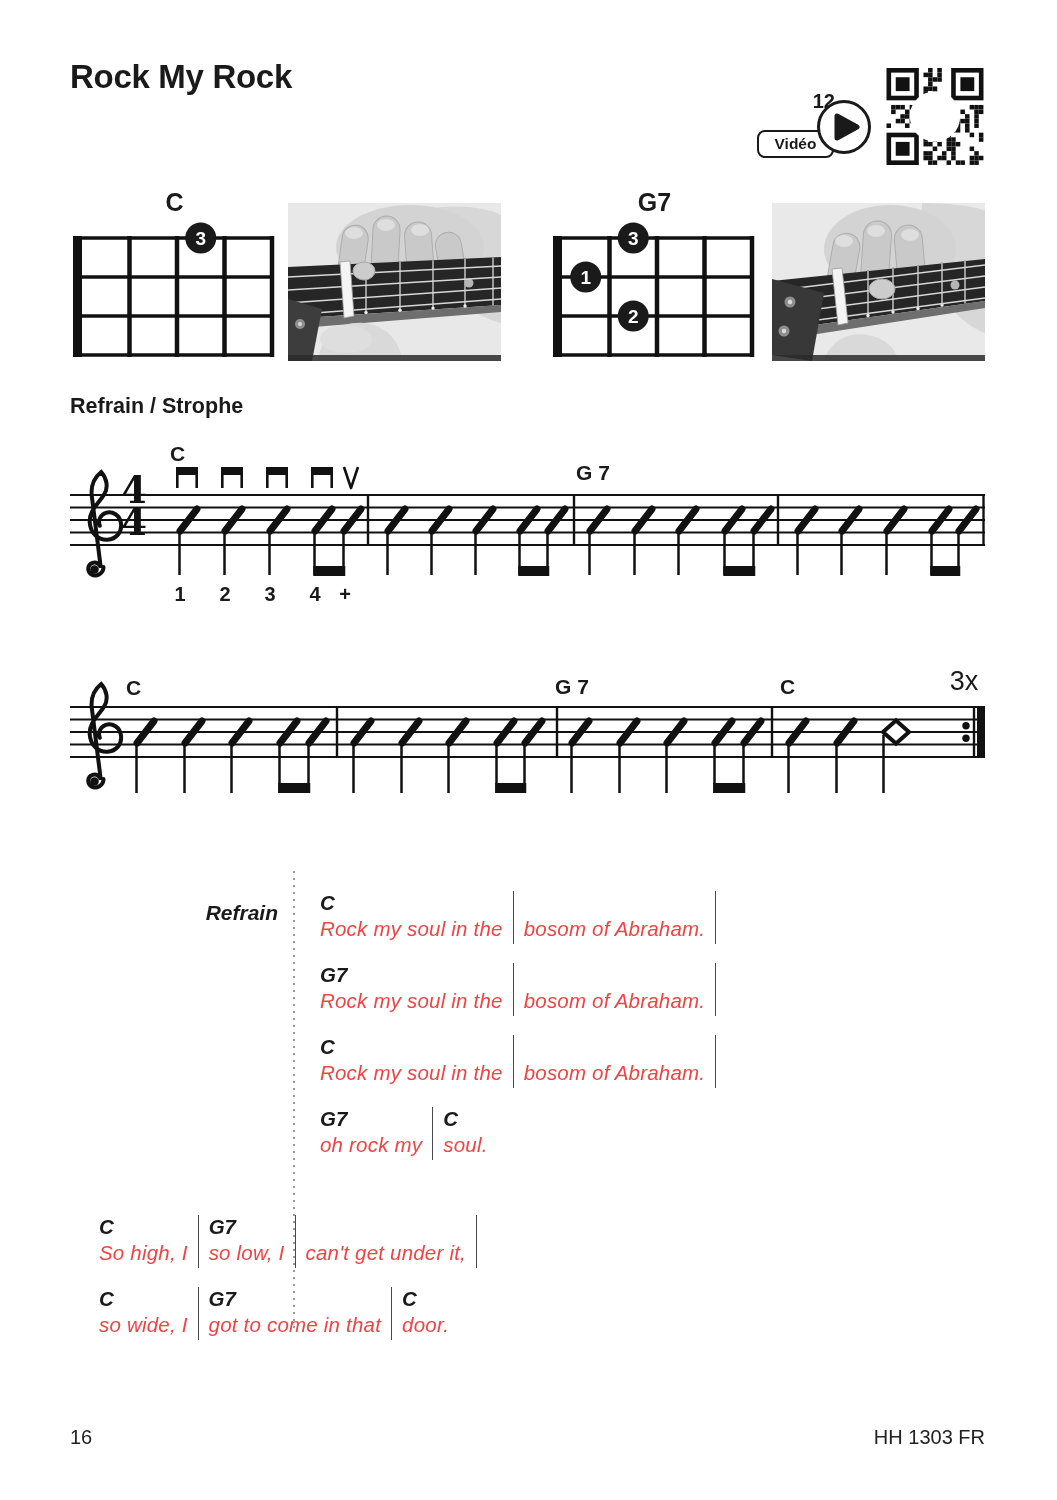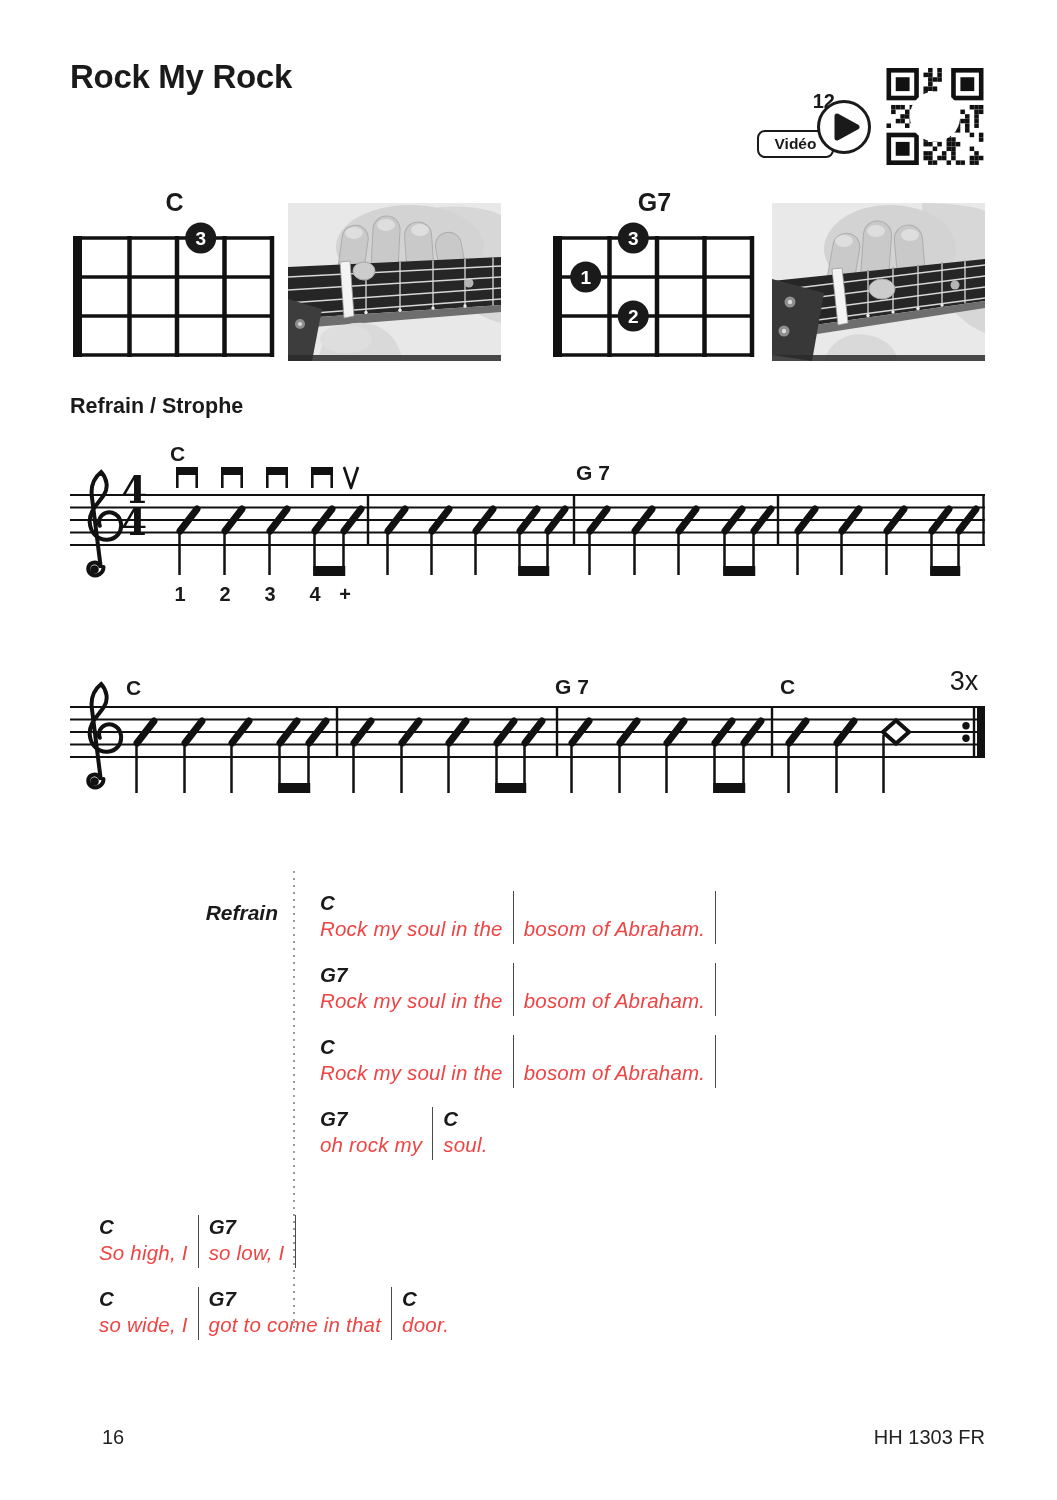--- a/index.html
+++ b/index.html
@@ -35,21 +35,21 @@
   .lyr-section{display:flex;align-items:flex-start;margin-bottom:36px;font-style:italic;}
   .lyr-label{width:221px;flex:0 0 221px;text-align:right;padding-right:15px;box-sizing:border-box;
              padding-top:10px;font-size:21px;font-weight:700;}
   .lyr-lines{padding-left:27px;}
   .lyr-line{display:flex;align-items:stretch;margin-bottom:19px;}
   .seg{display:flex;flex-direction:column;padding-right:10px;margin-right:10px;padding-bottom:2px;}
   .seg.bar{border-right:1.5px solid #4a4a4a;}
   .seg-chord{height:24px;line-height:24px;font-size:20.5px;font-weight:700;white-space:pre;}
   .seg-text{height:27px;line-height:27px;font-size:20.5px;color:#ef4444;white-space:pre;letter-spacing:0.2px;}
   
-  .footer{top:1426px;font-size:20px;color:#222;margin-left:32px;}
+  .footer{top:1426px;font-size:20px;color:#222;}
 </style>
 </head>
 <body>
 
 <div class="page">
 
   <div class="abs title">Rock My Rock</div>
 
   <div class="abs video-number">12</div>
   <div class="abs video-pill">
@@ -506,20 +506,24 @@
         <div class="lyr-lines">
           <div class="lyr-line">
             <div class="seg bar">
               <span class="seg-chord">C</span>
               <span class="seg-text">So high, I</span>
             </div>
             <div class="seg bar">
               <span class="seg-chord">G7</span>
               <span class="seg-text">so low, I</span>
             </div>
+            <div class="seg bar">
+              <span class="seg-chord"></span>
+              <span class="seg-text">can't get under it,</span>
+            </div>
           </div>
           <div class="lyr-line">
             <div class="seg bar">
               <span class="seg-chord">C</span>
               <span class="seg-text">so wide, I</span>
             </div>
             <div class="seg bar">
               <span class="seg-chord">G7</span>
               <span class="seg-text">got to come in that</span>
             </div>

